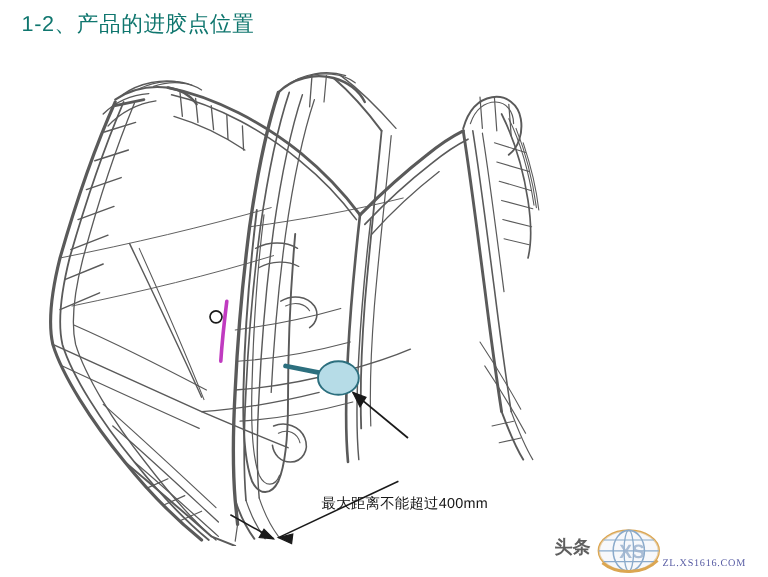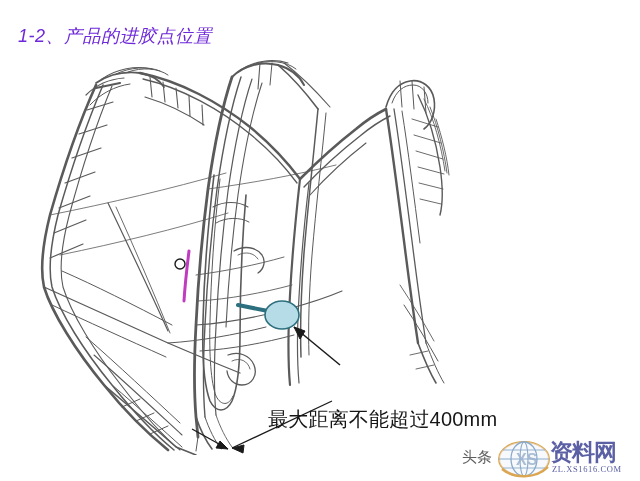--- a/index.html
+++ b/index.html
@@ -13,48 +13,47 @@
     position: relative;
     overflow: hidden;
     font-family: "Liberation Sans", "DejaVu Sans", sans-serif;
     background: #ffffff;
   }
 
   
   #slide-title {
     position: absolute;
     left: 18px;
-    top: 24px;
+    top: 8px;
     font-size: 18px;
     line-height: 24px;
-    color: #6d28d9;
+    color: #0f766e;
     letter-spacing: 0.5px;
     white-space: nowrap;
     font-weight: 400;
-    font-style: italic;
   }
 
   
   #drawing-canvas {
     position: absolute;
     left: 0;
     top: 55px;
     width: 640px;
     height: 400px;
   }
   #drawing-canvas svg {
     display: block;
   }
 
   
   #dimension-caption {
     position: absolute;
     left: 268px;
     top: 408px;
-    font-size: 20px;
+    font-size: 12px;
     line-height: 22px;
     color: #161616;
     white-space: nowrap;
     letter-spacing: 0.2px;
   }
 
   
   #watermark {
     position: absolute;
     left: 462px;
@@ -66,21 +65,21 @@
   }
   .wm-toutiao {
     position: absolute;
     left: 0px;
     top: 11px;
     font-size: 15px;
     line-height: 17px;
     color: #3c3c3c;
     letter-spacing: 0px;
     opacity: 0.82;
-    font-weight: 400;
+    font-weight: 700;
   }
   .wm-globe {
     position: absolute;
     left: 34px;
     top: 2px;
     width: 56px;
     height: 40px;
     opacity: 0.88;
   }
   .wm-zlw {
@@ -282,15 +281,14 @@
     <ellipse cx="28" cy="20" rx="25" ry="17" fill="#eef3f8" opacity="0.55"></ellipse>
     <ellipse cx="28" cy="20" rx="13" ry="17" fill="none" stroke="#7b9fc4" stroke-width="1.3"></ellipse>
     <ellipse cx="28" cy="20" rx="4" ry="17" fill="none" stroke="#7b9fc4" stroke-width="1.1"></ellipse>
     <path d="M3 20 L 53 20" stroke="#7b9fc4" stroke-width="1.1" fill="none"></path>
     <path d="M7 11 L 49 11" stroke="#7b9fc4" stroke-width="0.9" fill="none"></path>
     <path d="M7 29 L 49 29" stroke="#7b9fc4" stroke-width="0.9" fill="none"></path>
     <path d="M6 30 C 18 40, 40 40, 52 28" fill="none" stroke="#d79a3a" stroke-width="2.4"></path>
     <text x="20" y="26" font-family="Liberation Sans, sans-serif" font-size="16" font-weight="bold" fill="#8fa8c8" opacity="0.85">XS</text>
   </svg>
 
-  <span class="wm-zlw">资料网</span>
   <span class="wm-url">ZL.XS1616.COM</span>
 </div>
 
 </body></html>

